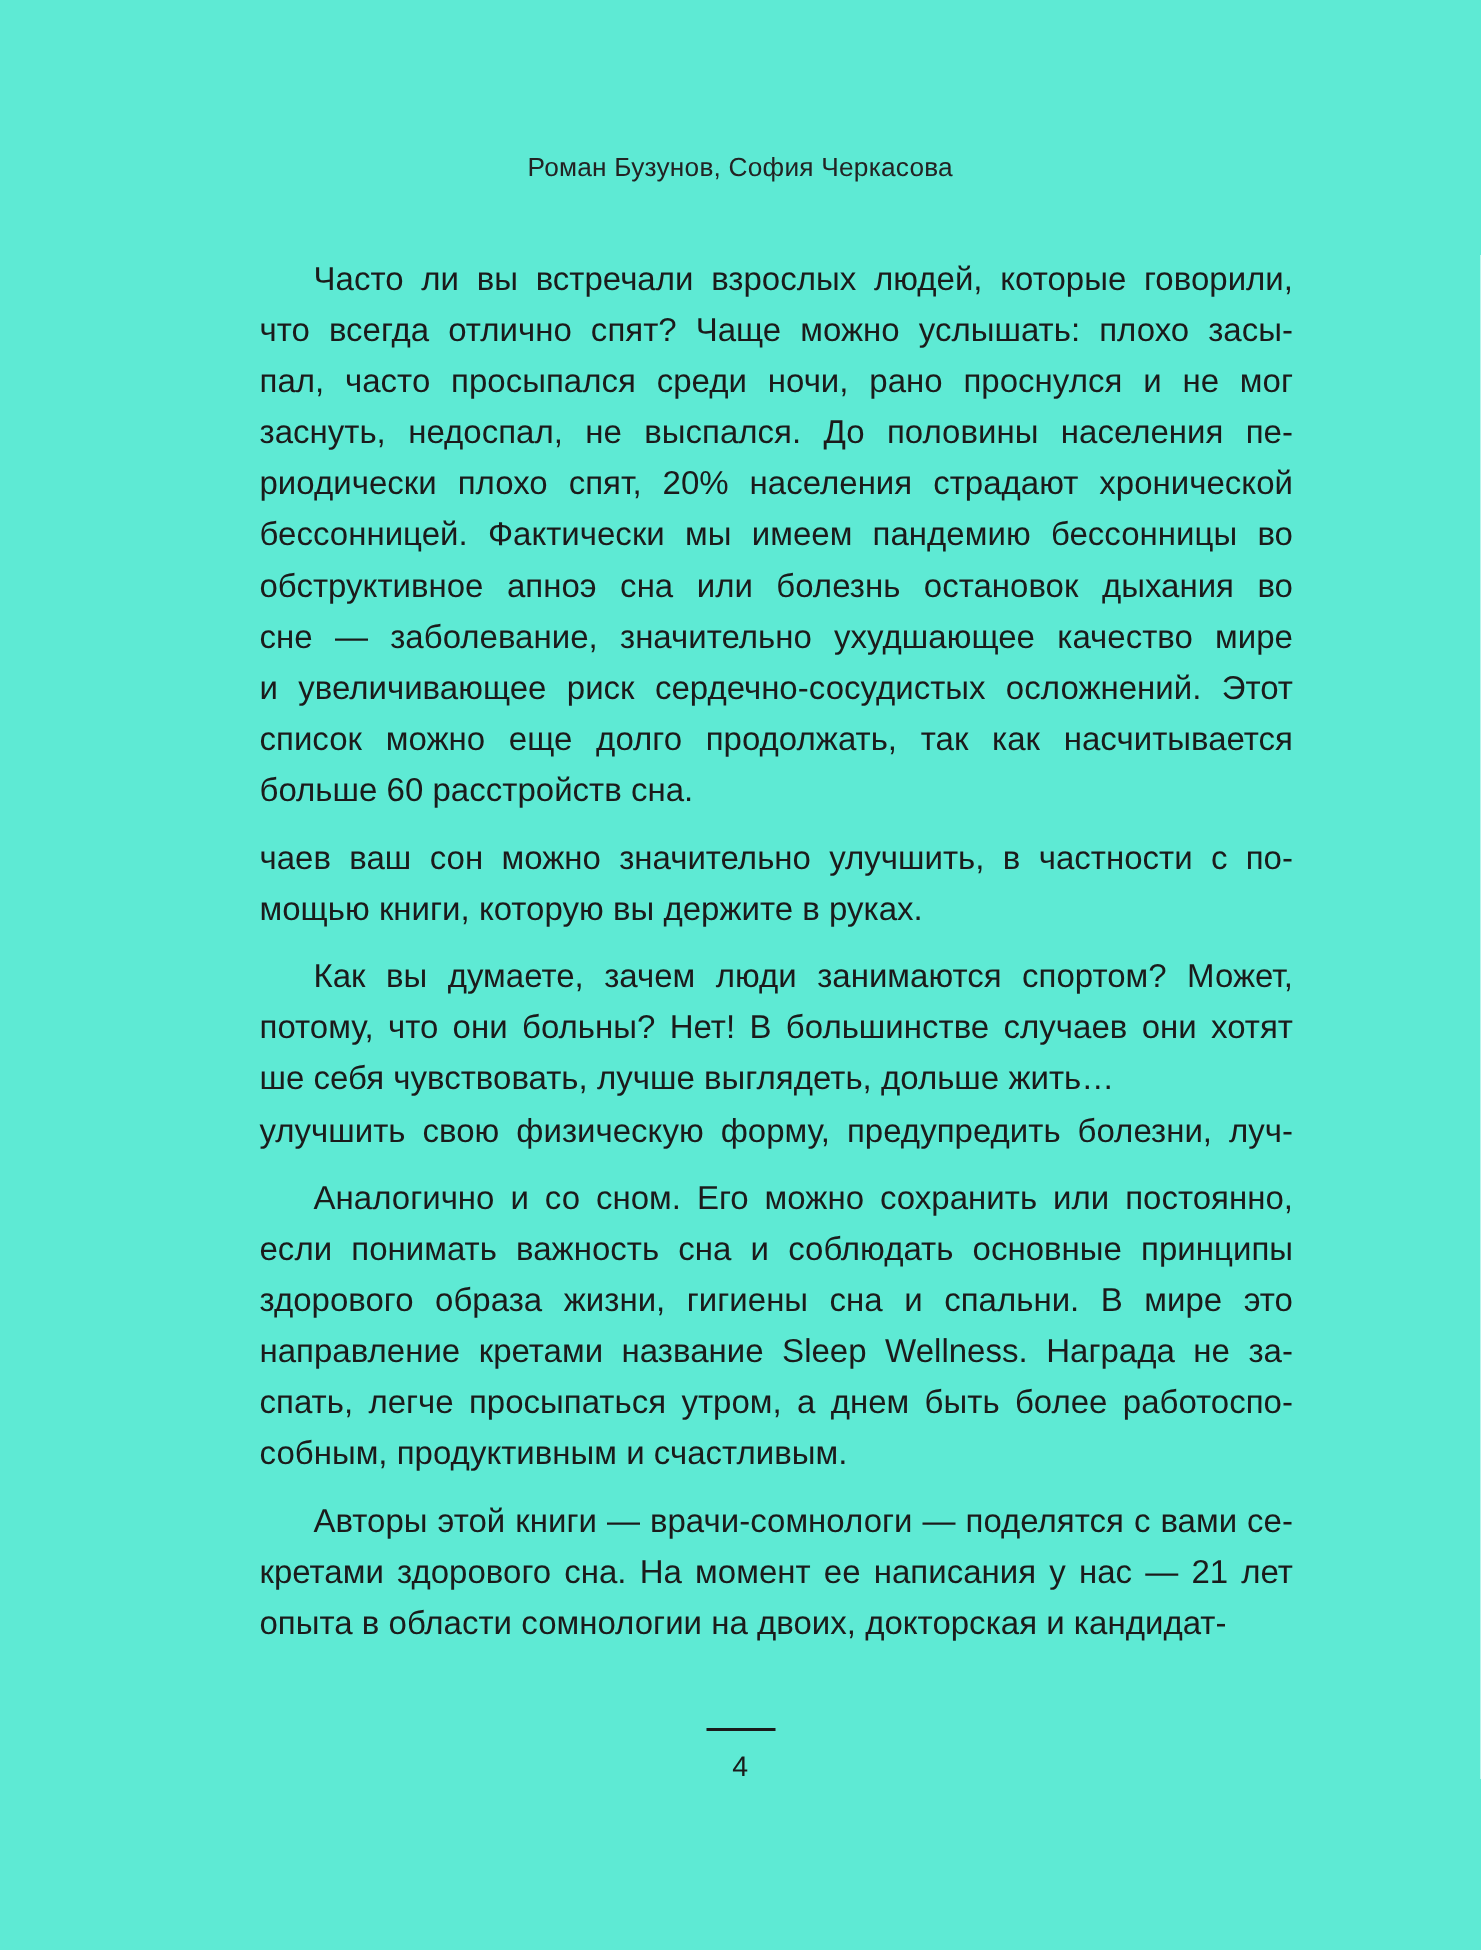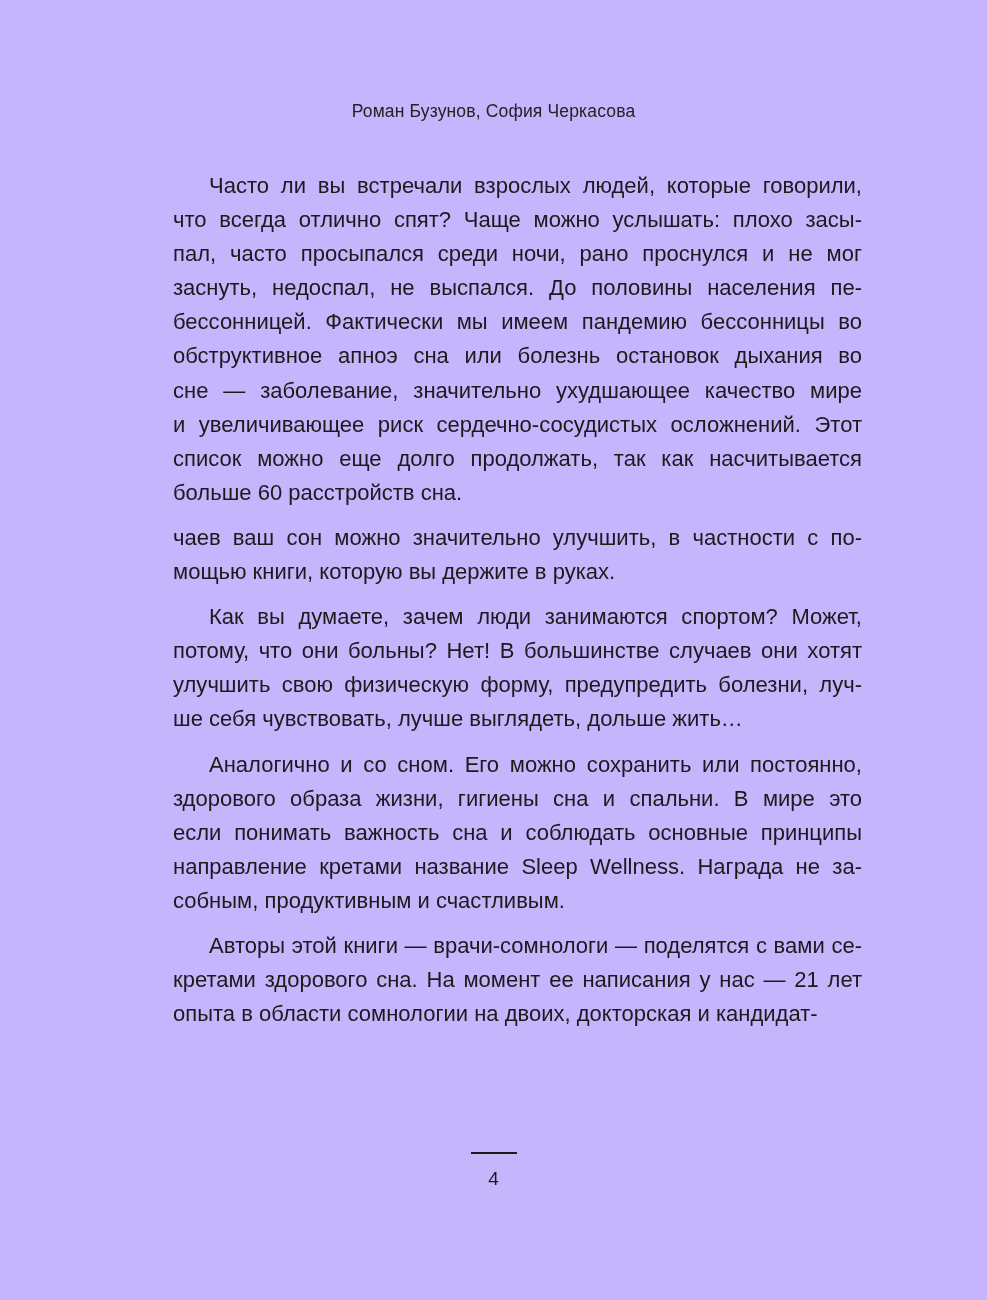--- a/index.html
+++ b/index.html
@@ -11,21 +11,21 @@
   body {
     font-family: "Liberation Sans", "DejaVu Sans", sans-serif;
     color: #1b1b1b;
     -webkit-font-smoothing: antialiased;
   }
   .page {
     position: relative;
     width: 987px;
     height: 1300px;
     margin: 0 auto;
-    background: #c4b5fd;
+    background: #5eead4;
     overflow: hidden;
     box-sizing: border-box;
   }
 
   
   .running-header {
     position: absolute;
     top: 100px;
     left: 0;
     width: 987px;
@@ -103,42 +103,44 @@
 <div class="page">
 
   <div class="running-header">Роман Бузунов, София Черкасова</div>
 
   <div class="text-column">
       <p class="body-paragraph">
         <span class="line first">Часто ли вы встречали взрослых людей, которые говорили,</span>
         <span class="line">что всегда отлично спят? Чаще можно услышать: плохо засы-</span>
         <span class="line">пал, часто просыпался среди ночи, рано проснулся и не мог</span>
         <span class="line">заснуть, недоспал, не выспался. До половины населения пе-</span>
+        <span class="line">риодически плохо спят, 20% населения страдают хронической</span>
         <span class="line">бессонницей. Фактически мы имеем пандемию бессонницы во</span>
         <span class="line">обструктивное апноэ сна или болезнь остановок дыхания во</span>
         <span class="line">сне — заболевание, значительно ухудшающее качество мире</span>
         <span class="line">и увеличивающее риск сердечно-сосудистых осложнений. Этот</span>
         <span class="line">список можно еще долго продолжать, так как насчитывается</span>
         <span class="line last">больше 60 расстройств сна.</span>
       </p>
       <p class="body-paragraph">
         <span class="line">чаев ваш сон можно значительно улучшить, в частности с по-</span>
         <span class="line last">мощью книги, которую вы держите в руках.</span>
       </p>
       <p class="body-paragraph">
         <span class="line first">Как вы думаете, зачем люди занимаются спортом? Может,</span>
         <span class="line">потому, что они больны? Нет! В большинстве случаев они хотят</span>
+        <span class="line last">ше себя чувствовать, лучше выглядеть, дольше жить…</span>
         <span class="line">улучшить свою физическую форму, предупредить болезни, луч-</span>
-        <span class="line last">ше себя чувствовать, лучше выглядеть, дольше жить…</span>
       </p>
       <p class="body-paragraph">
         <span class="line first">Аналогично и со сном. Его можно сохранить или постоянно,</span>
+        <span class="line">если понимать важность сна и соблюдать основные принципы</span>
         <span class="line">здорового образа жизни, гигиены сна и спальни. В мире это</span>
-        <span class="line">если понимать важность сна и соблюдать основные принципы</span>
         <span class="line">направление кретами название Sleep Wellness. Награда не за-</span>
+        <span class="line">спать, легче просыпаться утром, а днем быть более работоспо-</span>
         <span class="line last">собным, продуктивным и счастливым.</span>
       </p>
       <p class="body-paragraph">
         <span class="line first">Авторы этой книги — врачи-сомнологи — поделятся с вами се-</span>
         <span class="line">кретами здорового сна. На момент ее написания у нас — 21 лет</span>
         <span class="line last">опыта в области сомнологии на двоих, докторская и кандидат-</span>
       </p>
     </div>
 
   <div class="footer">

